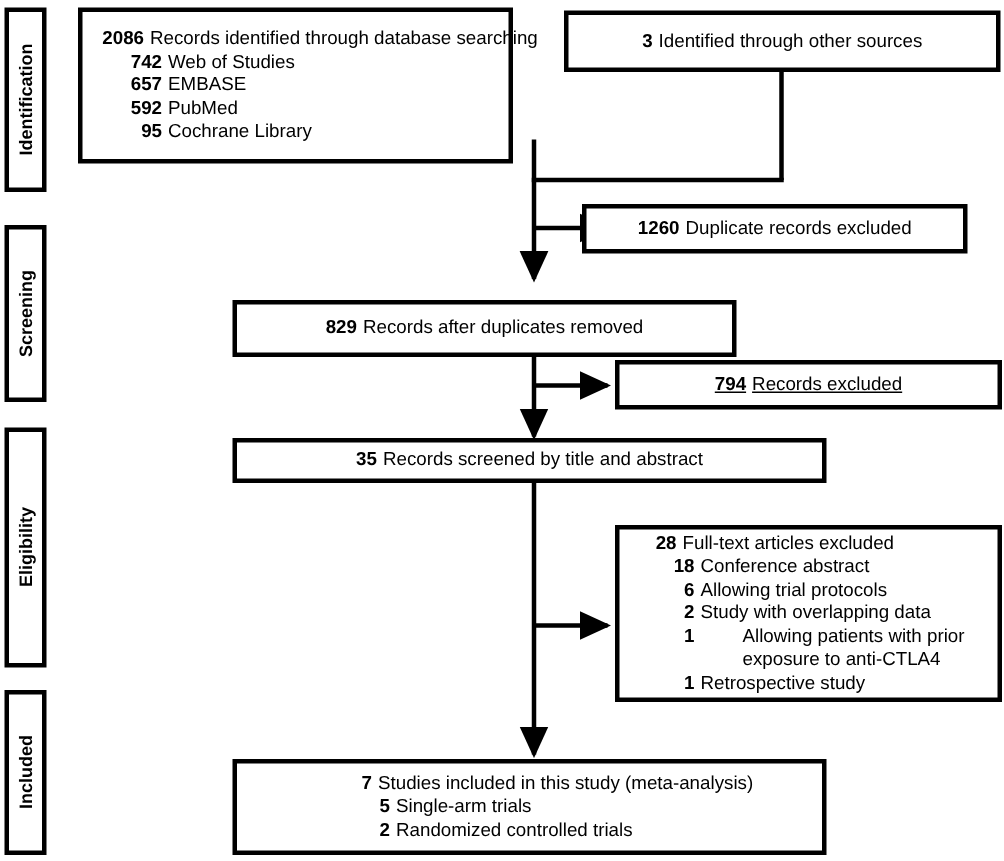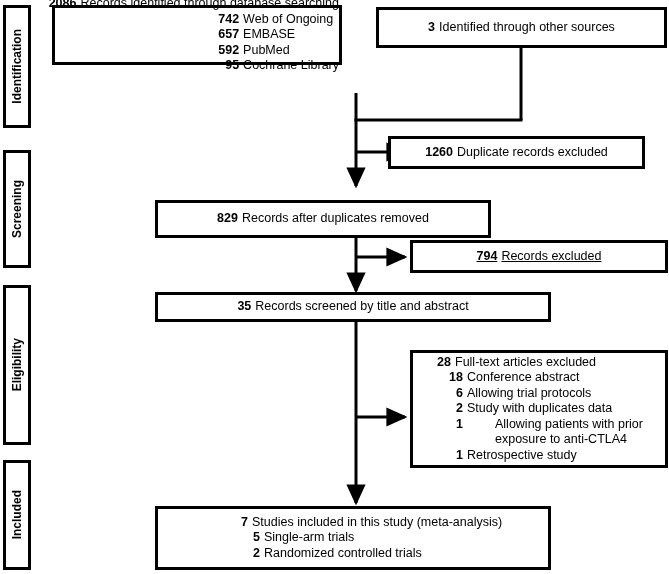--- a/index.html
+++ b/index.html
@@ -128,29 +128,29 @@
   </div>
 
   <div class="stage-rail" style="left:3px; top:285px; width:28px; height:160px;">
     <span class="stage-label">Eligibility</span>
   </div>
 
   <div class="stage-rail" style="left:3px; top:460px; width:28px; height:110px;">
     <span class="stage-label">Included</span>
   </div>
 
-  <div class="flow-box" style="left:52px; top:5px; width:290px; height:60px; padding:8px 0 8px 11px;align-items:flex-end;">
+  <div class="flow-box" style="left:52px; top:5px; width:290px; height:104px; padding:8px 0 8px 11px;">
     <div class="row">
       <span class="num num-w-30">2086</span>
       <span class="txt">Records identified through database searching</span>
     </div>
     <div class="indent-list">
       <div class="row">
         <span class="num num-w-42">742</span>
-        <span class="txt">Web of Ongoing</span>
+        <span class="txt">Web of Studies</span>
       </div>
       <div class="row">
         <span class="num num-w-42">657</span>
         <span class="txt">EMBASE</span>
       </div>
       <div class="row">
         <span class="num num-w-42">592</span>
         <span class="txt">PubMed</span>
       </div>
       <div class="row">
@@ -204,21 +204,21 @@
       <div class="row">
         <span class="num num-w-42">18</span>
         <span class="txt">Conference abstract</span>
       </div>
       <div class="row">
         <span class="num num-w-42">6</span>
         <span class="txt">Allowing trial protocols</span>
       </div>
       <div class="row">
         <span class="num num-w-42">2</span>
-        <span class="txt">Study with duplicates data</span>
+        <span class="txt">Study with overlapping data</span>
       </div>
       <div class="row">
         <span class="num num-w-42">1</span>
         <span class="txt wrap">Allowing patients with prior exposure to anti-CTLA4</span>
       </div>
       <div class="row">
         <span class="num num-w-42">1</span>
         <span class="txt">Retrospective study</span>
       </div>
     </div>

